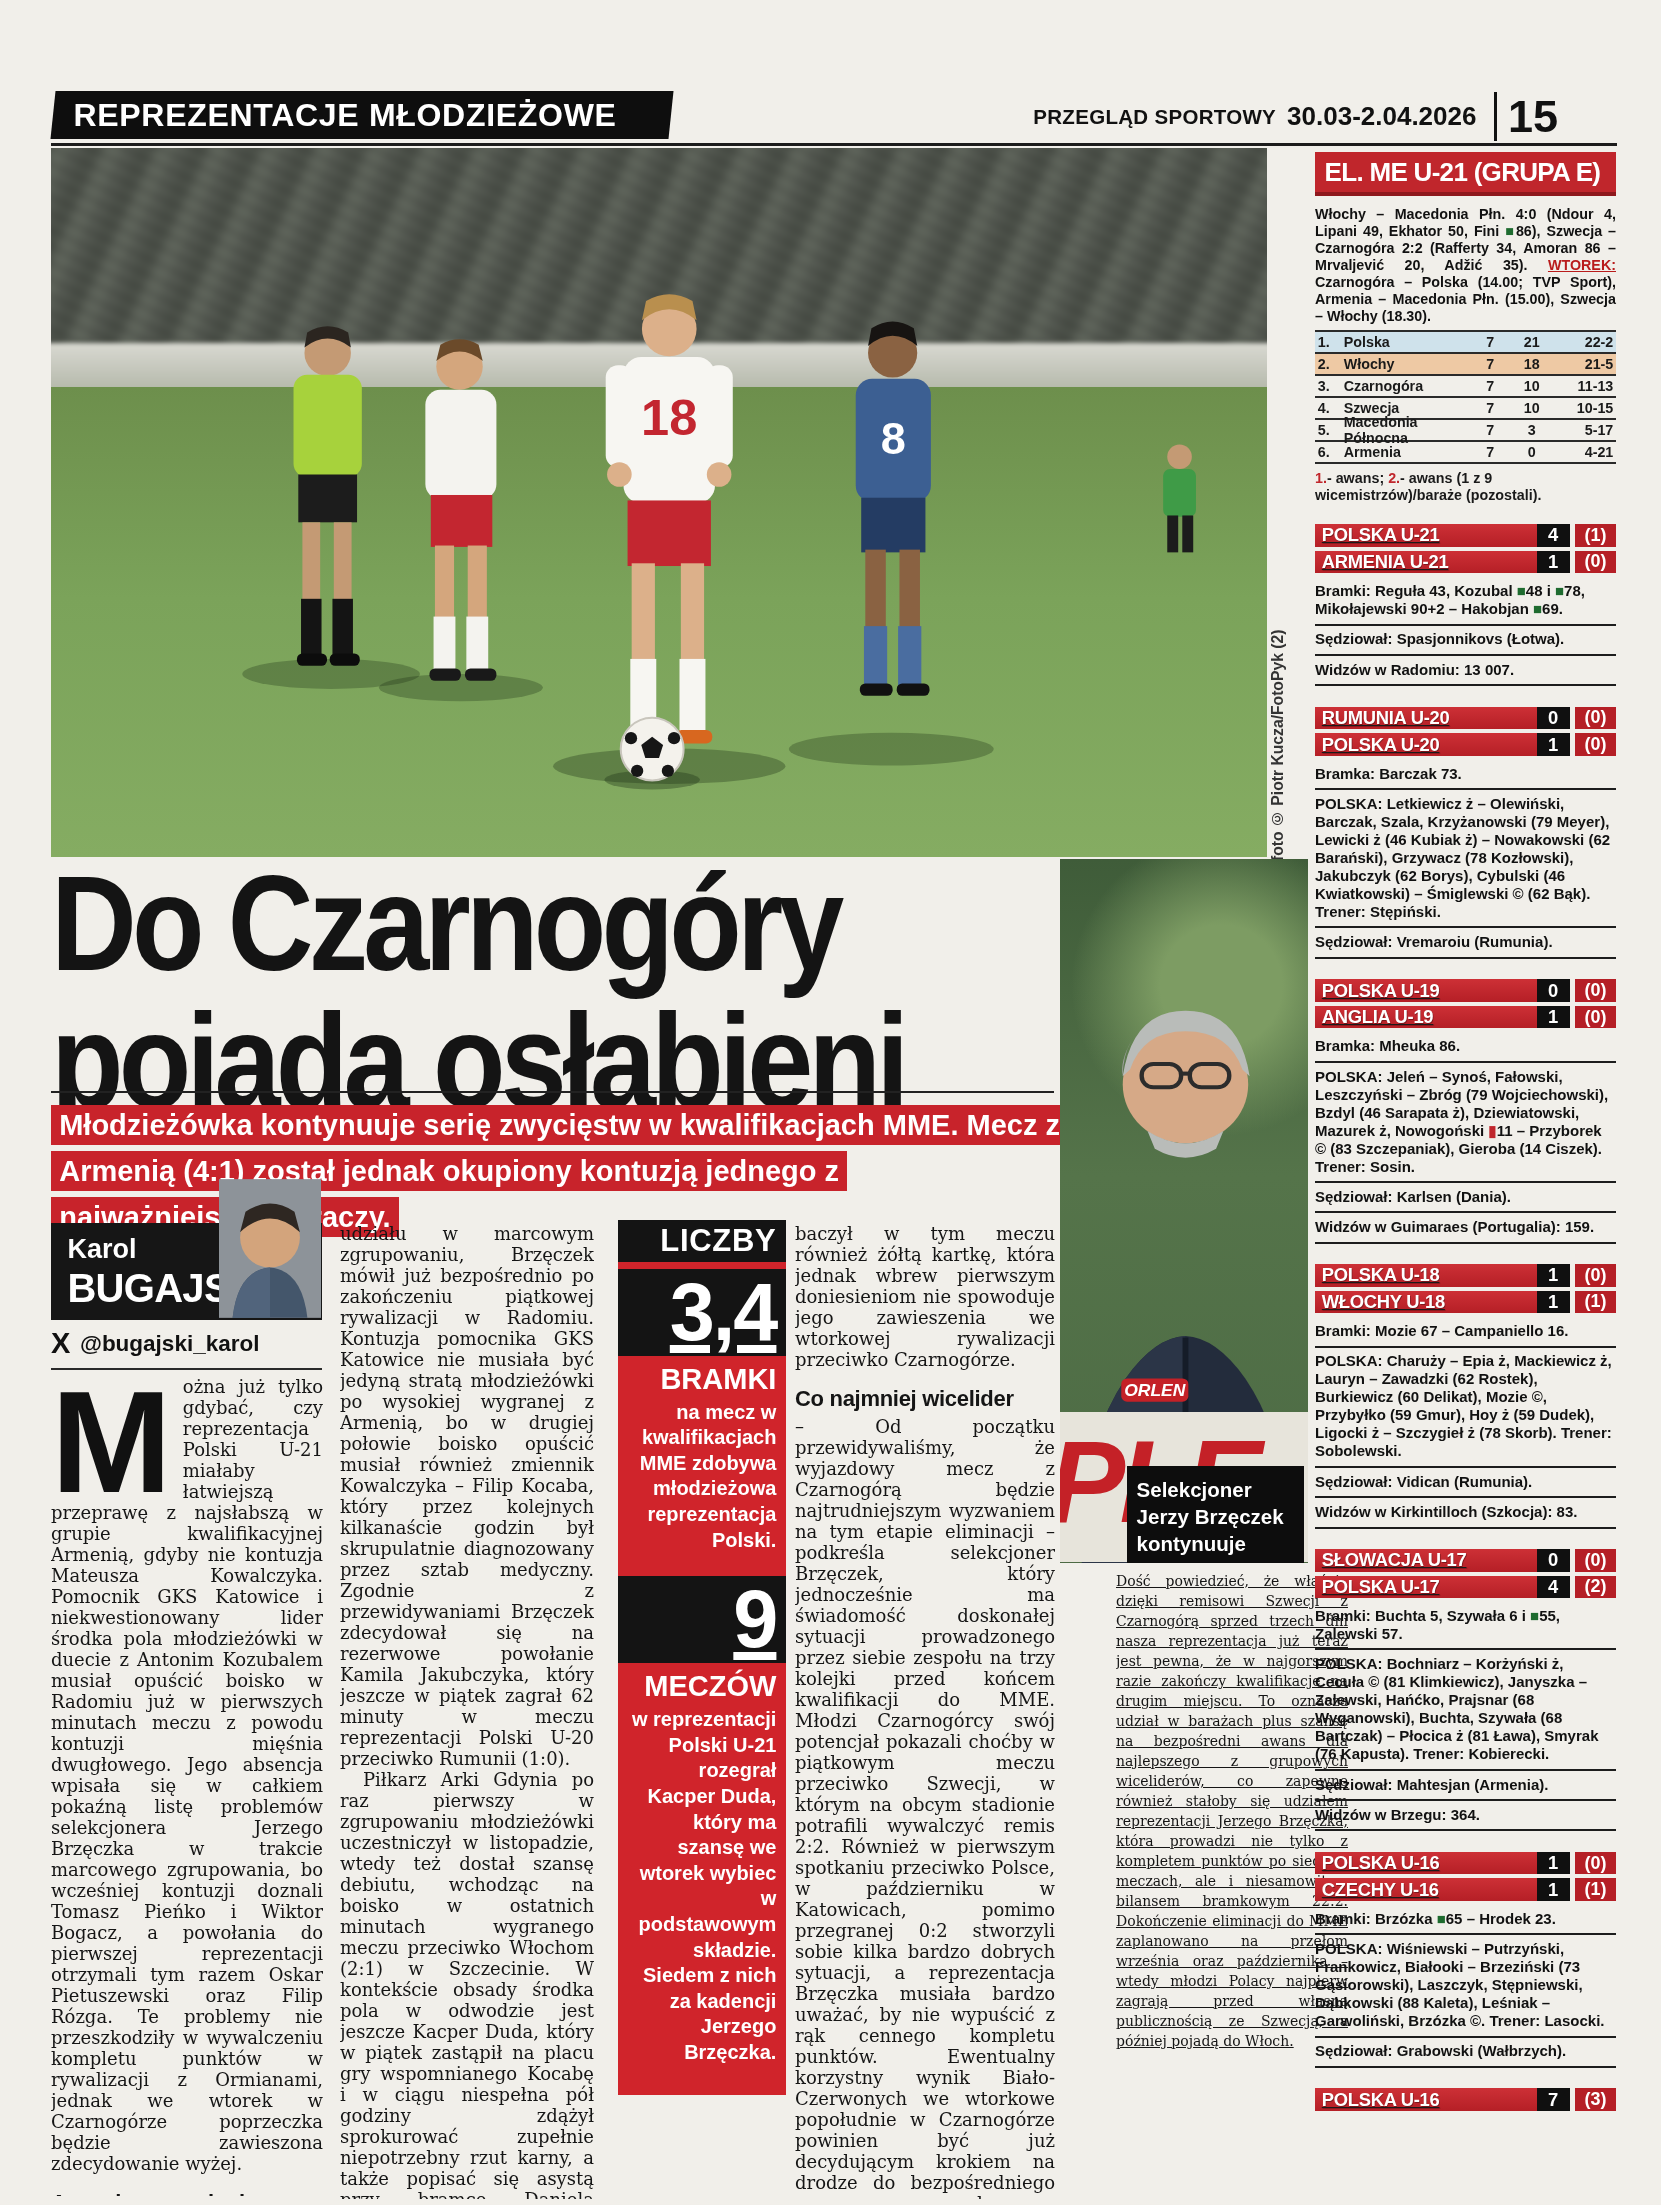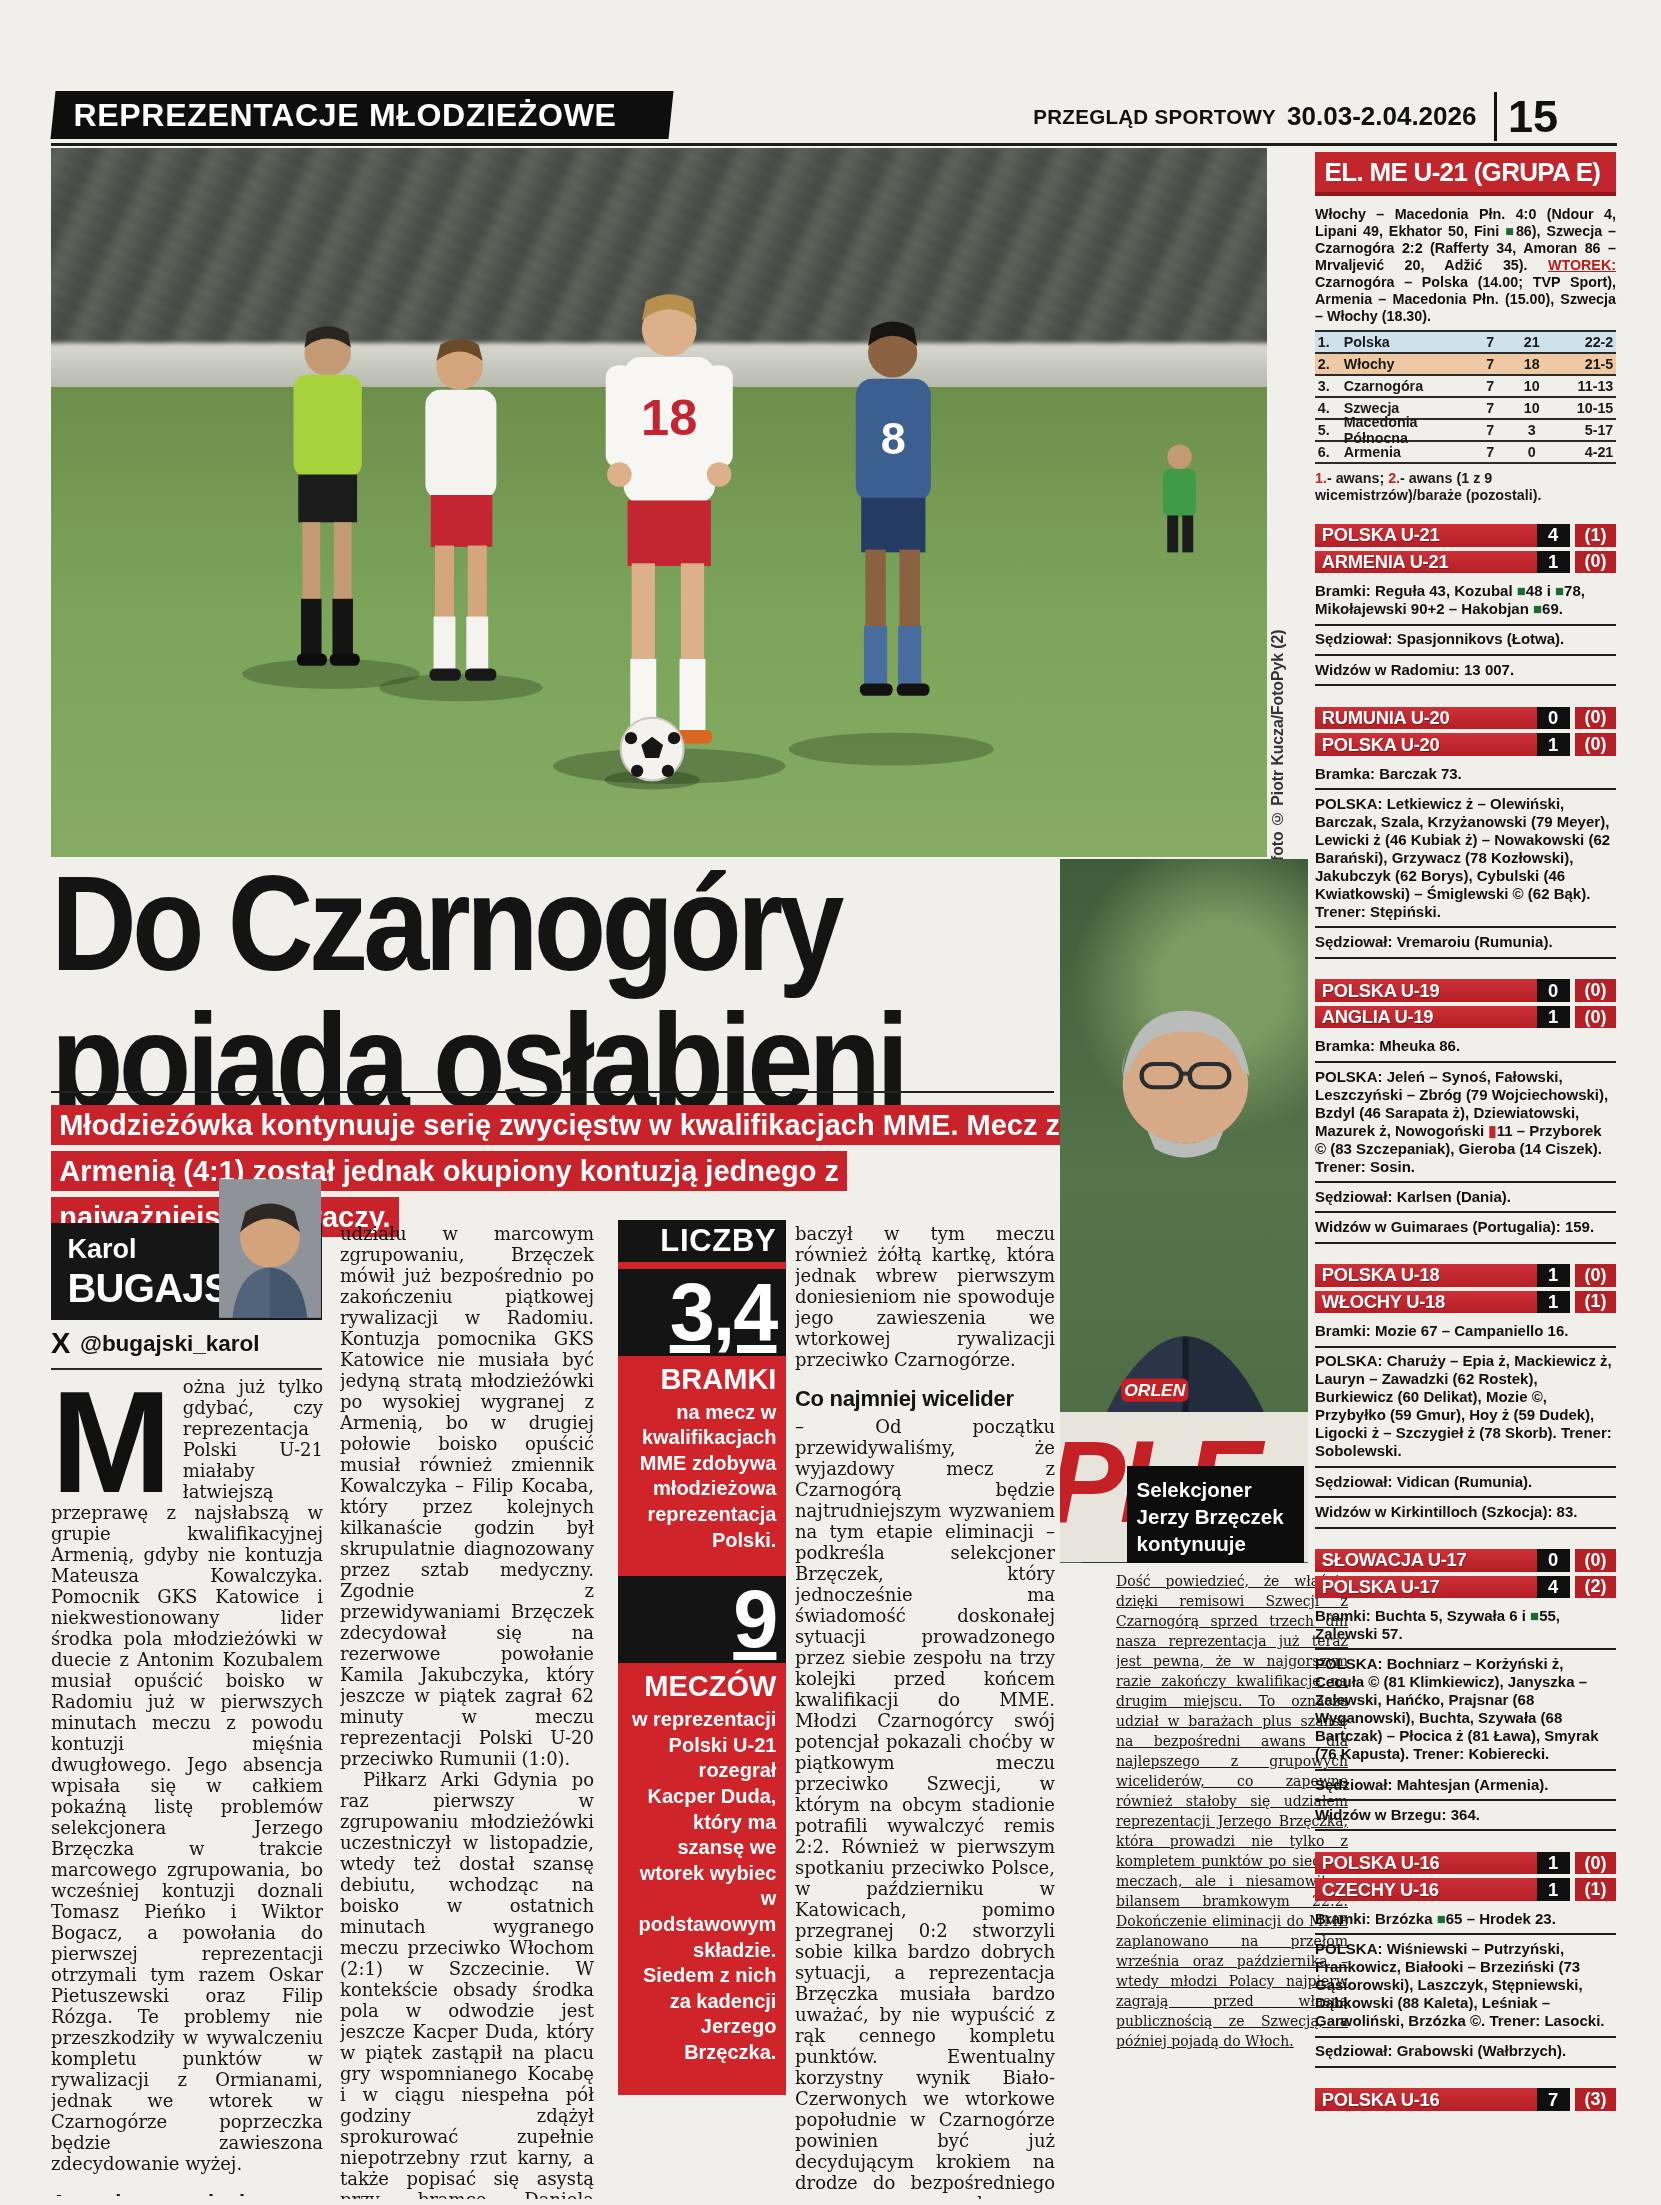--- a/index.html
+++ b/index.html
@@ -89,21 +89,21 @@
       font:bold 14.3px "Liberation Sans",sans-serif;}
   .st-pos{width:26px;padding-left:2.7px;}
   .st-team{flex:1;}
   .st-m{width:38px;text-align:center;}
   .st-pts{width:45px;text-align:center;}
   .st-goals{width:59px;text-align:right;padding-right:2.7px;}
   #legend{font:bold 14.3px/17px "Liberation Sans",sans-serif;margin:5.5px 0 0 0;}
   .red-num{color:#c0262c;}
   .match{margin-top:20.5px;}
   .scorebar{display:flex;height:22.5px;margin-bottom:4.1px;}
-  .teambar{flex:1;background:linear-gradient(180deg,#cd3036,#b51f26);display:flex;align-items:center;}
+  .teambar{flex:1;background:linear-gradient(180deg,#cd3036,#b51f26);display:flex;align-items:center;text-decoration:underline;}
   .teambar span{color:#fff;font:bold 18.4px "Liberation Sans",sans-serif;letter-spacing:-0.3px;padding-left:6.8px;
       text-shadow:0.7px 0.7px 0 rgba(0,0,0,.35);}
   .scorebox{width:33px;background:#101010;color:#fff;font:bold 18.4px "Liberation Sans",sans-serif;
       display:flex;align-items:center;justify-content:center;}
   .htbox{width:41px;margin-left:5.5px;background:#b51f26;color:#fff;font:bold 18px "Liberation Sans",sans-serif;
       display:flex;align-items:center;justify-content:center;}
   .mrow{font:600 15px/18px "Liberation Sans",sans-serif;padding:4.8px 0 5.5px 0;border-bottom:2px solid #1d1d1d;
       text-align:left;color:#111;}
   .mrow .mlabel{font-weight:800;}
   .g-icon{color:#1e6b2f;}

